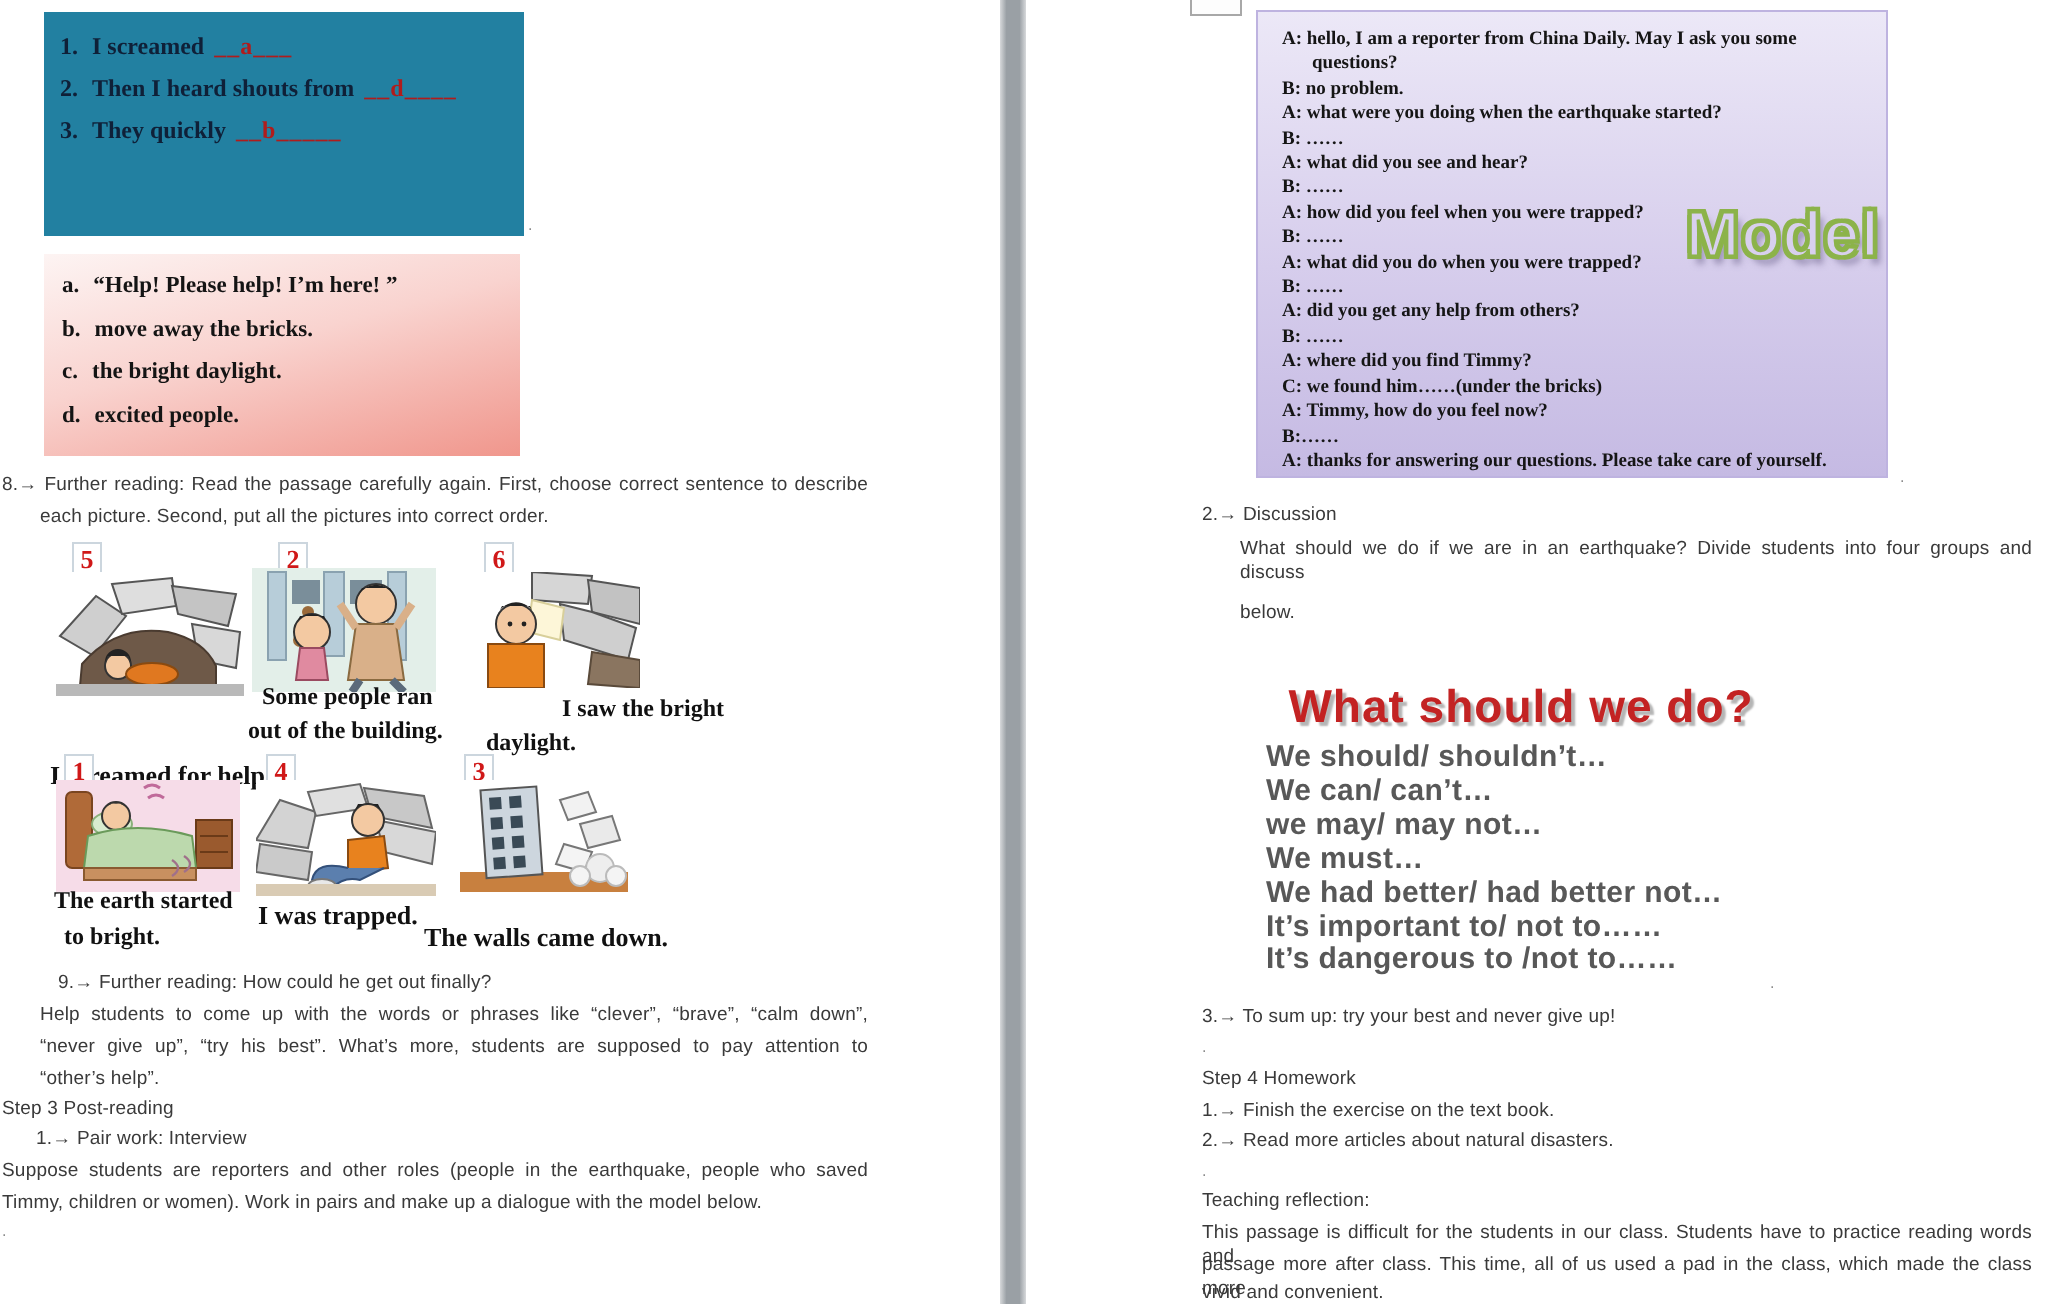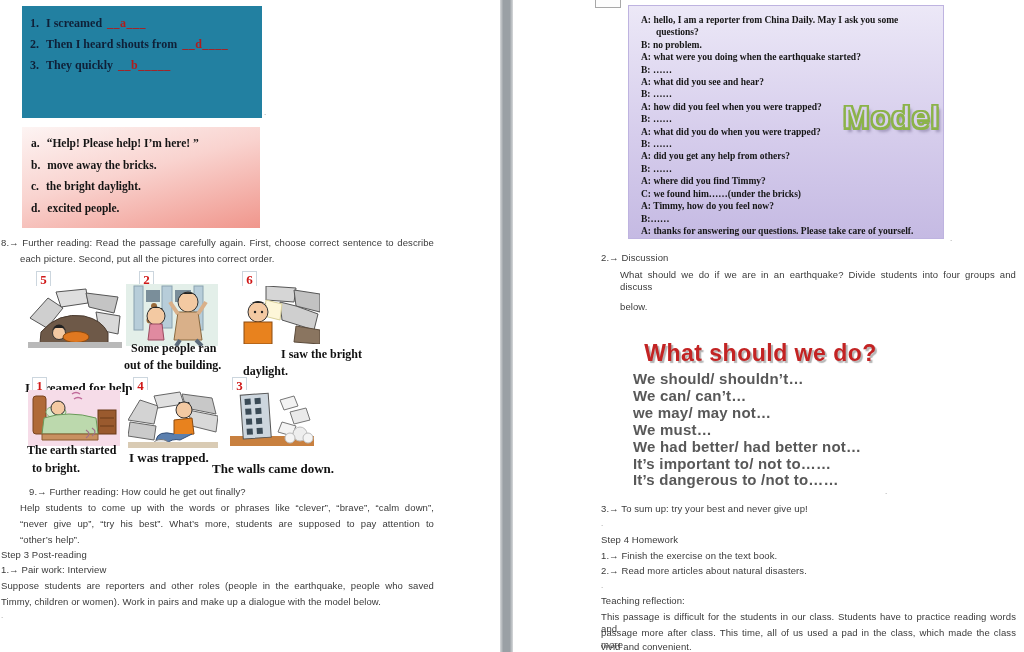--- a/index.html
+++ b/index.html
@@ -225,21 +225,21 @@
         <circle cx="80" cy="48" r="5" fill="#f4f4f4" stroke="#bbb"></circle>
       </svg>
     </div>
     <div class="caption" style="left:212px; top:461px; font-size:13px;">The walls came down.</div>
 
     <div class="line" style="left:1px; top:486px;padding-left:28px;">9.→ Further reading: How could he get out finally?</div>
     <div class="line just" style="left:20px; top:502px; width:414px;">Help students to come up with the words or phrases like “clever”, “brave”, “calm down”,</div>
     <div class="line just" style="left:20px; top:518px; width:414px;">“never give up”, “try his best”. What’s more, students are supposed to pay attention to</div>
     <div class="line" style="left:20px; top:534px;">“other’s help”.</div>
     <div class="line" style="left:1px; top:549px;">Step 3 Post-reading</div>
-    <div class="line" style="left:1px; top:564px;">1.→ Pair work: Interview</div>
+    <div class="line" style="left:18px; top:564px;">1.→ Pair work: Interview</div>
     <div class="line just" style="left:1px; top:580px; width:433px;">Suppose students are reporters and other roles (people in the earthquake, people who saved</div>
     <div class="line" style="left:1px; top:596px;">Timmy, children or women). Work in pairs and make up a dialogue with the model below.</div>
     <div class="pmark" style="left:1px; top:611px;">.</div>
     <div class="pmark" style="left:264px; top:108px;">.</div>
   </div>
 
   <div class="divider"></div>
 
   <div class="page page-right">
 

